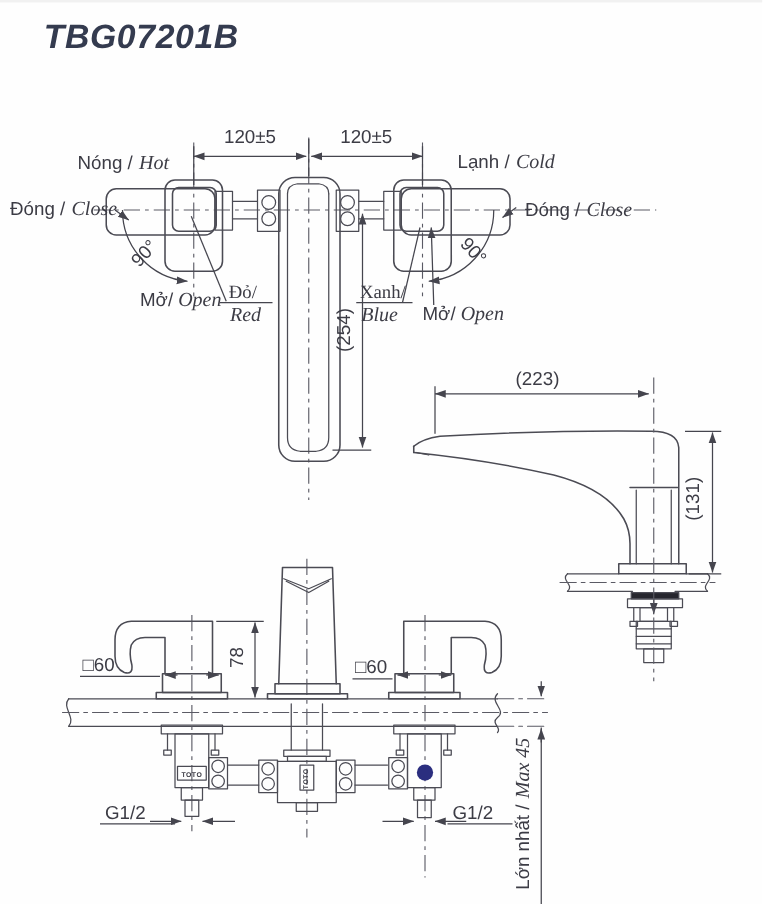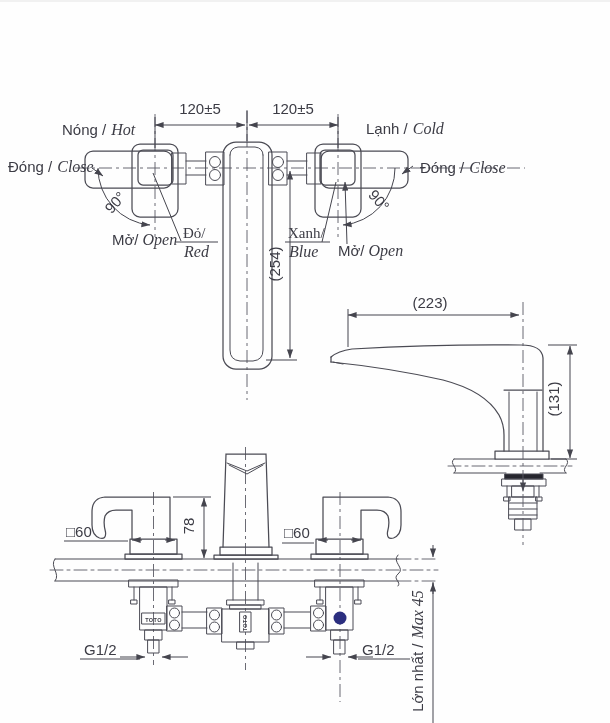--- a/index.html
+++ b/index.html
@@ -16,20 +16,21 @@
   .lbl{font-family:"Liberation Sans",sans-serif;font-size:15px;}
   .srf{font-family:"Liberation Serif",serif;font-size:15px;}
   .en{font-family:"Liberation Serif",serif;font-style:italic;font-size:16px;}
   .num{font-family:"Liberation Sans",sans-serif;font-size:15px;}
   .tiny{font-family:"Liberation Sans",sans-serif;font-size:5.5px;font-weight:bold;letter-spacing:.4px;}
 </style>
 </head>
 <body>
 
 <div class="page">
+  <div class="title">TBG07201B</div>
 
   <svg width="610" height="723" viewBox="0 0 610 723">
     <defs>
       <marker id="arr" markerWidth="11" markerHeight="9" refX="8.6" refY="4" orient="auto-start-reverse" markerUnits="userSpaceOnUse">
         <path d="M0 0.9 L8.8 4 L0 7.1 Z" fill="#45454e"></path>
       </marker>
     </defs>
 
     <g>
 

